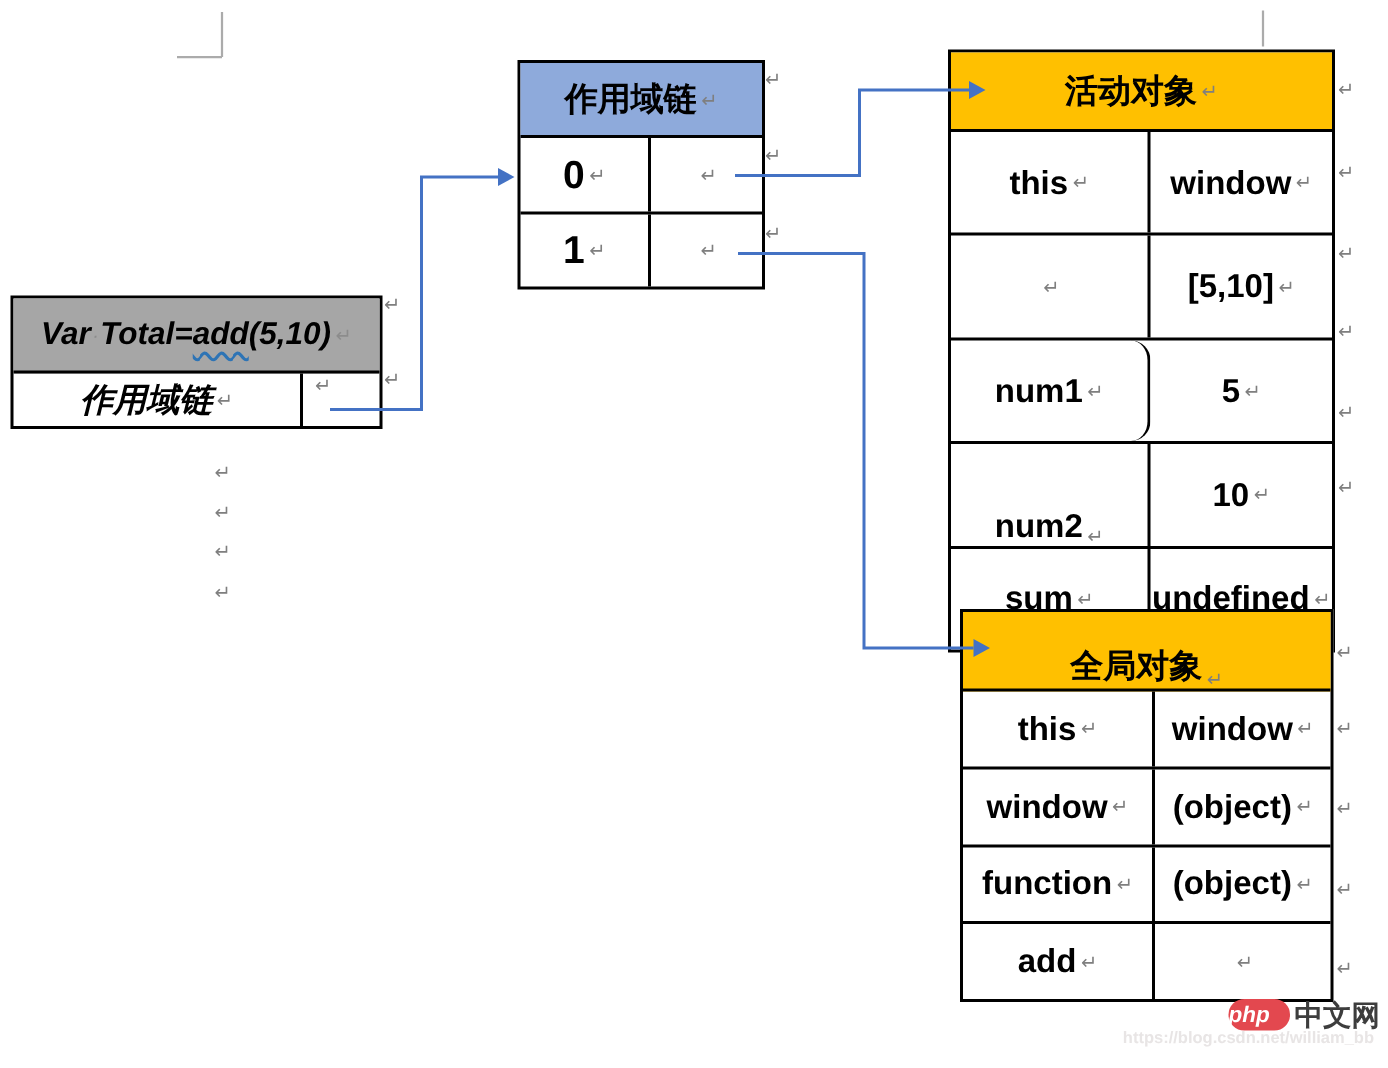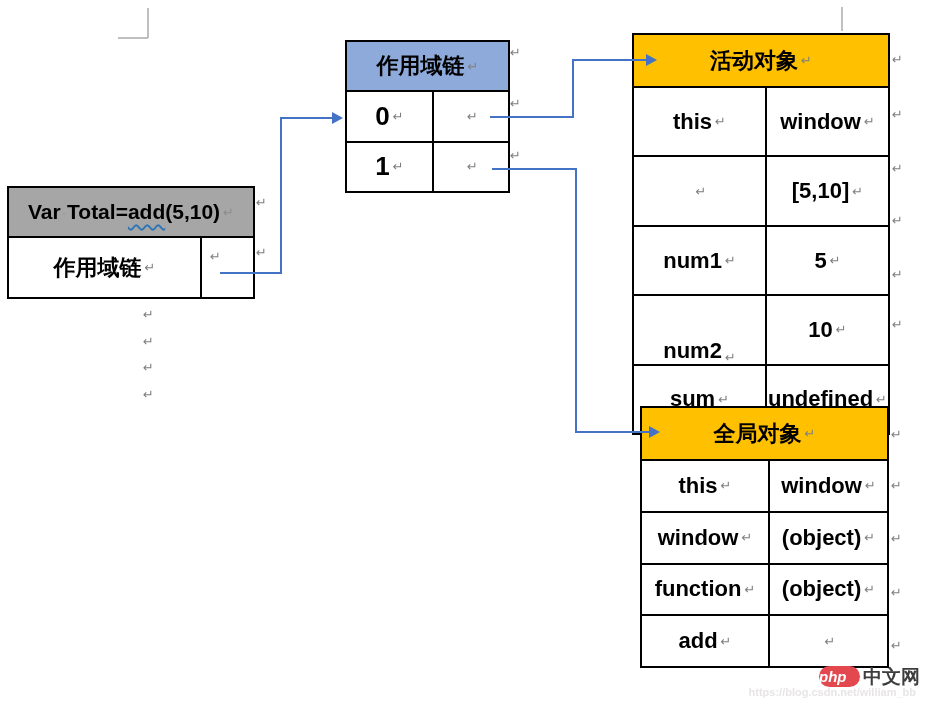--- a/index.html
+++ b/index.html
@@ -29,21 +29,21 @@
             display:flex;align-items:center;justify-content:flex-start;
             color:#fff;font-style:italic;font-weight:bold;font-size:15px;}
   .site-name{position:absolute;left:863px;top:664px;font-size:19px;font-weight:600;color:#3d3d3d;}
   .wm-url{position:absolute;right:9px;top:686px;font-size:11px;font-weight:bold;}
 </style>
 </head>
 <body>
 
 <div id="stage">
 
-  <div class="tbl" style="left:7px;top:186px;width:248px;height:113px;">
+  <div class="tbl" style="left:7px;top:197px;width:248px;height:89px;font-style:italic;">
     <div class="hdr fs21" style="height: 48px; background-color: rgb(166, 166, 166);">
       <span>Var</span>
         <span class="rmark dim" style="margin:0 1px;">·</span>
         <span>Total=</span>
         <span class="squiggle" style="text-decoration-color: rgb(46, 116, 181);">add</span>
         <span>(5,10)</span>
       <span class="rmark dim">↵</span>
     </div>
     <div class="trow">
       <div class="cell k fs22" style="width:191px;">
@@ -97,21 +97,21 @@
     <div class="trow">
       <div class="cell k fs22" style="width:131px;">
         <span class="rmark">↵</span>
       </div>
       <div class="cell v fs22">
         <span>[5,10]</span>
         <span class="rmark">↵</span>
       </div>
     </div>
     <div class="trow">
-      <div class="cell k fs22" style="width:131px;">
+      <div class="cell k fs22" style="width:131px;border-radius:13px;">
         <span>num1</span>
         <span class="rmark">↵</span>
       </div>
       <div class="cell v fs22">
         <span>5</span>
         <span class="rmark">↵</span>
       </div>
     </div>
     <div class="trow">
       <div class="cell k fs22" style="width:131px;align-items:flex-end;">
@@ -129,21 +129,21 @@
         <span class="rmark">↵</span>
       </div>
       <div class="cell v fs22">
         <span>undefined</span>
         <span class="rmark">↵</span>
       </div>
     </div>
   </div>
 
   <div class="tbl" style="left:640px;top:406px;width:249px;height:262px;">
-    <div class="hdr fs22" style="height: 51px; background-color: rgb(255, 192, 0);">
+    <div class="hdr fs22" style="height: 51px; background-color: rgb(255, 192, 0); align-items: flex-end;">
       <span>全局对象</span>
       <span class="rmark">↵</span>
     </div>
     <div class="trow">
       <div class="cell k fs22" style="width:126px;">
         <span>this</span>
         <span class="rmark">↵</span>
       </div>
       <div class="cell v fs22">
         <span>window</span>

